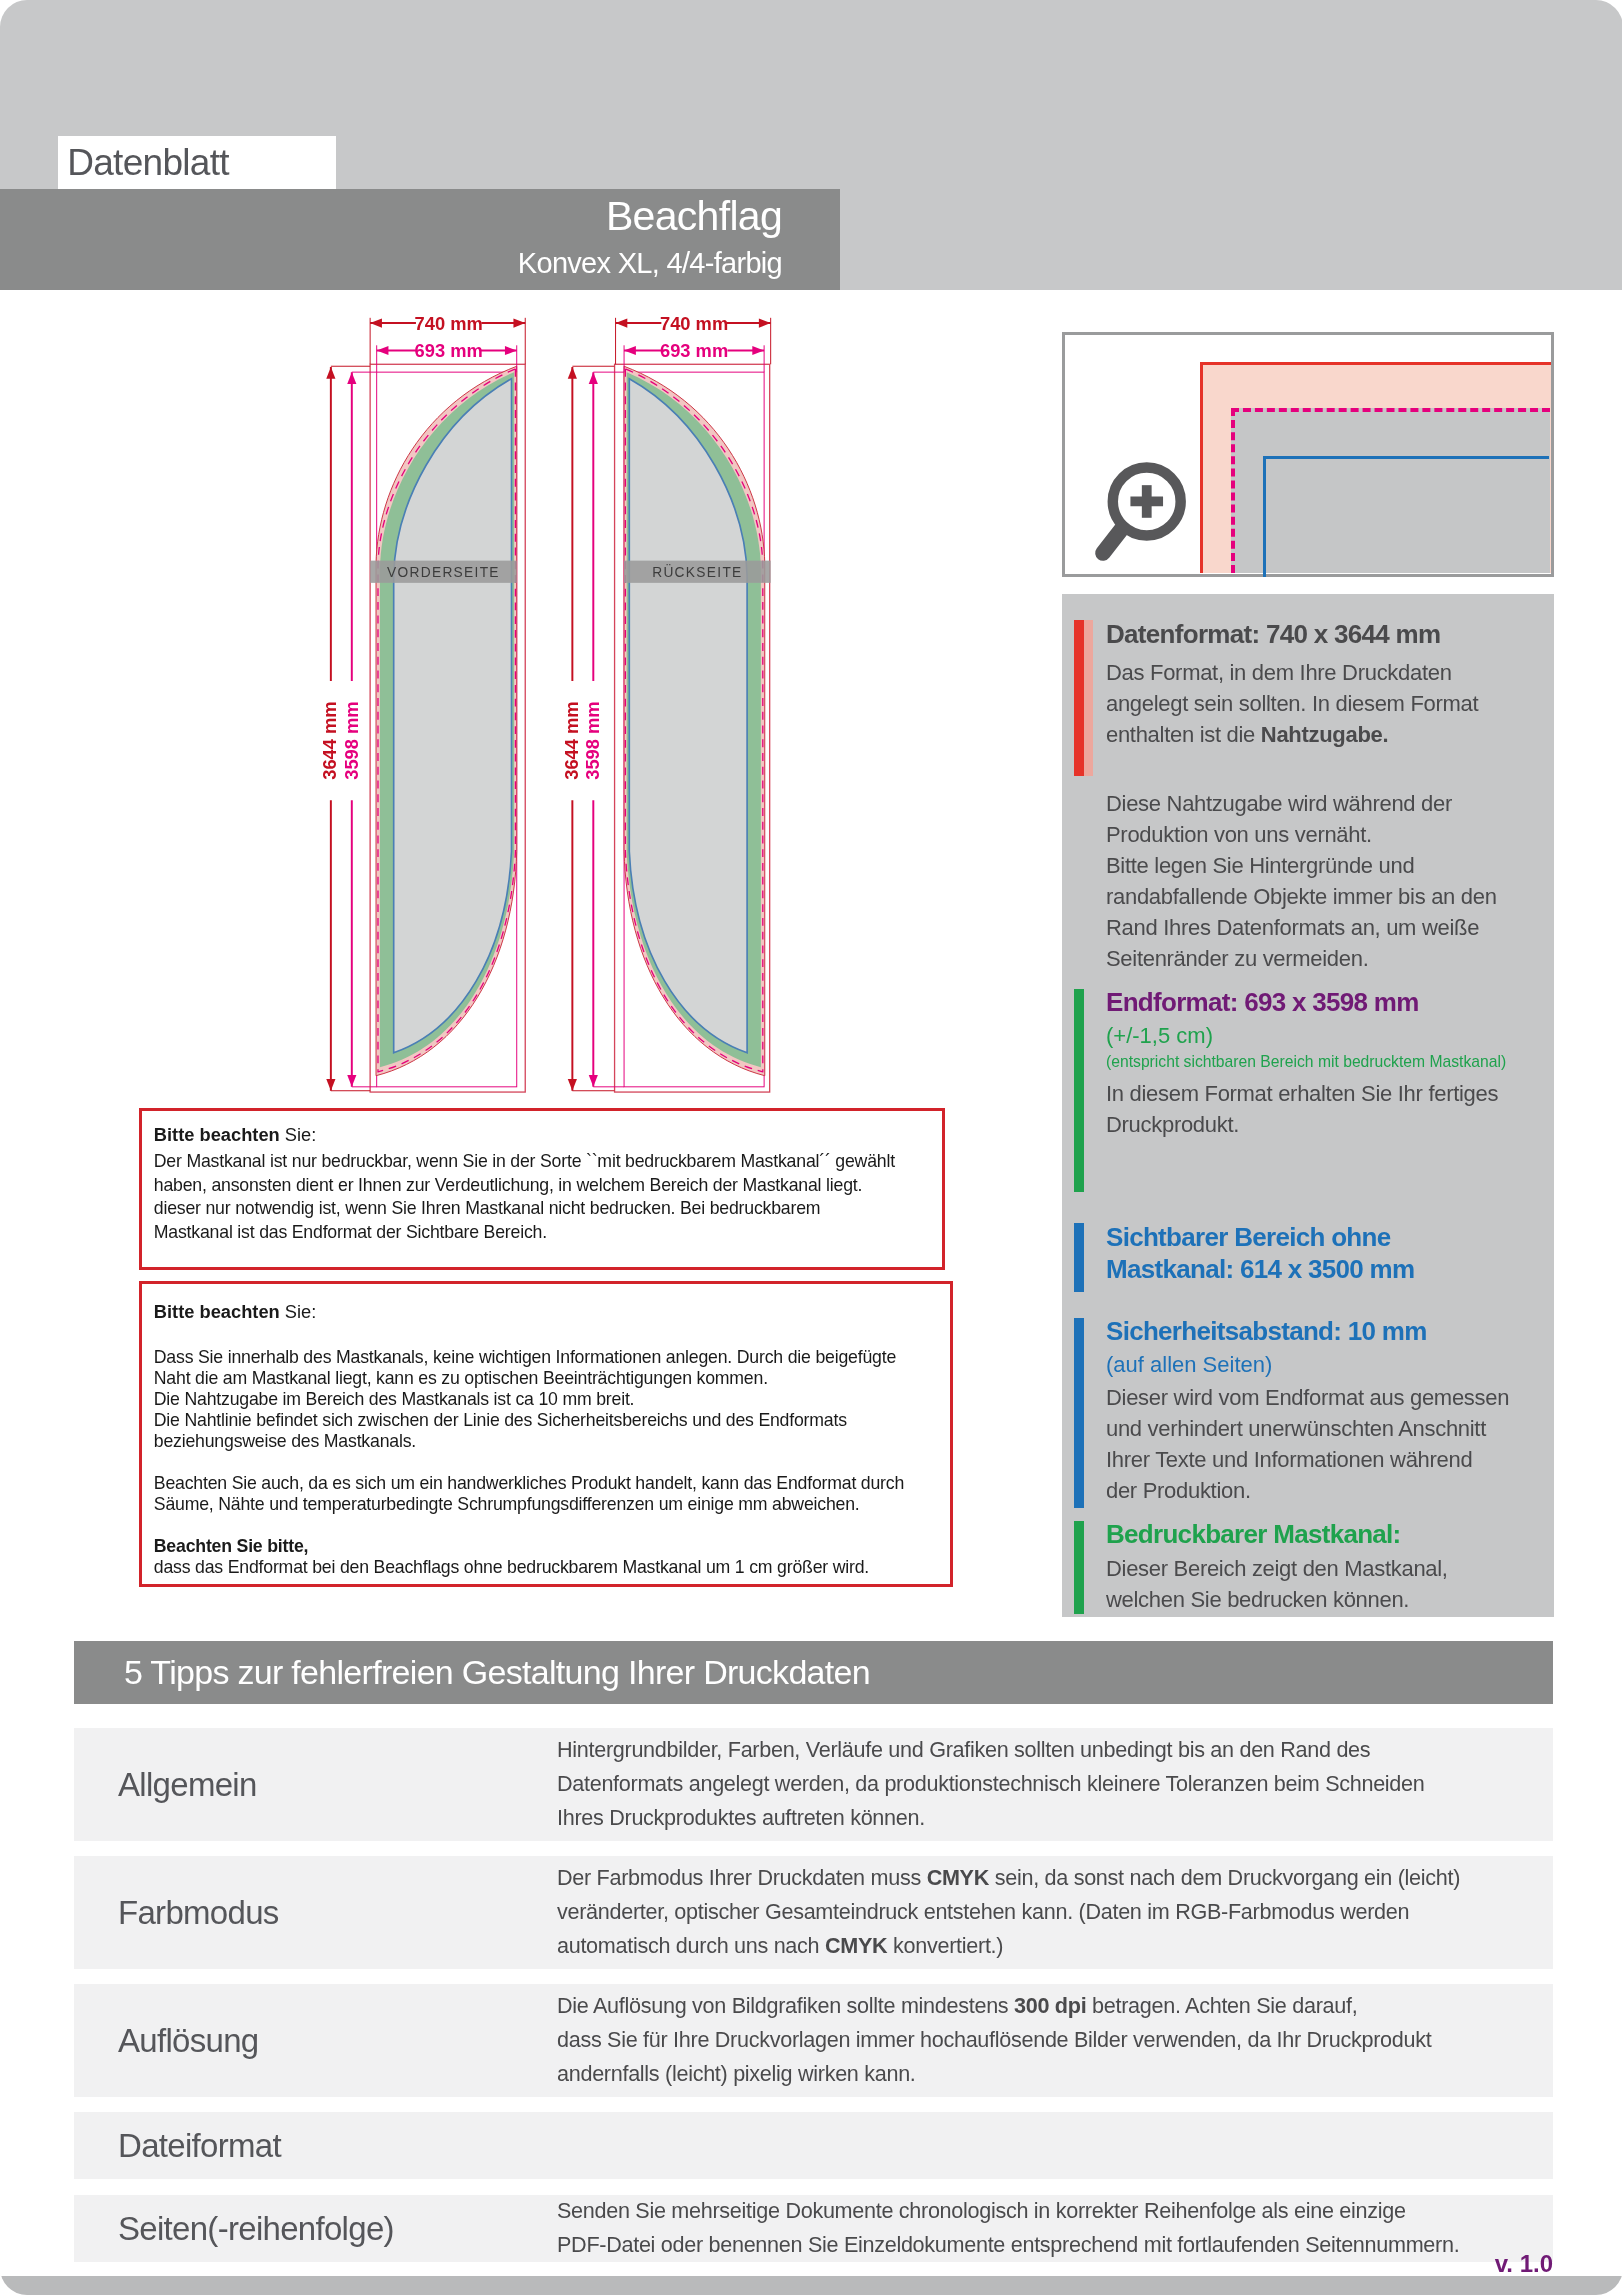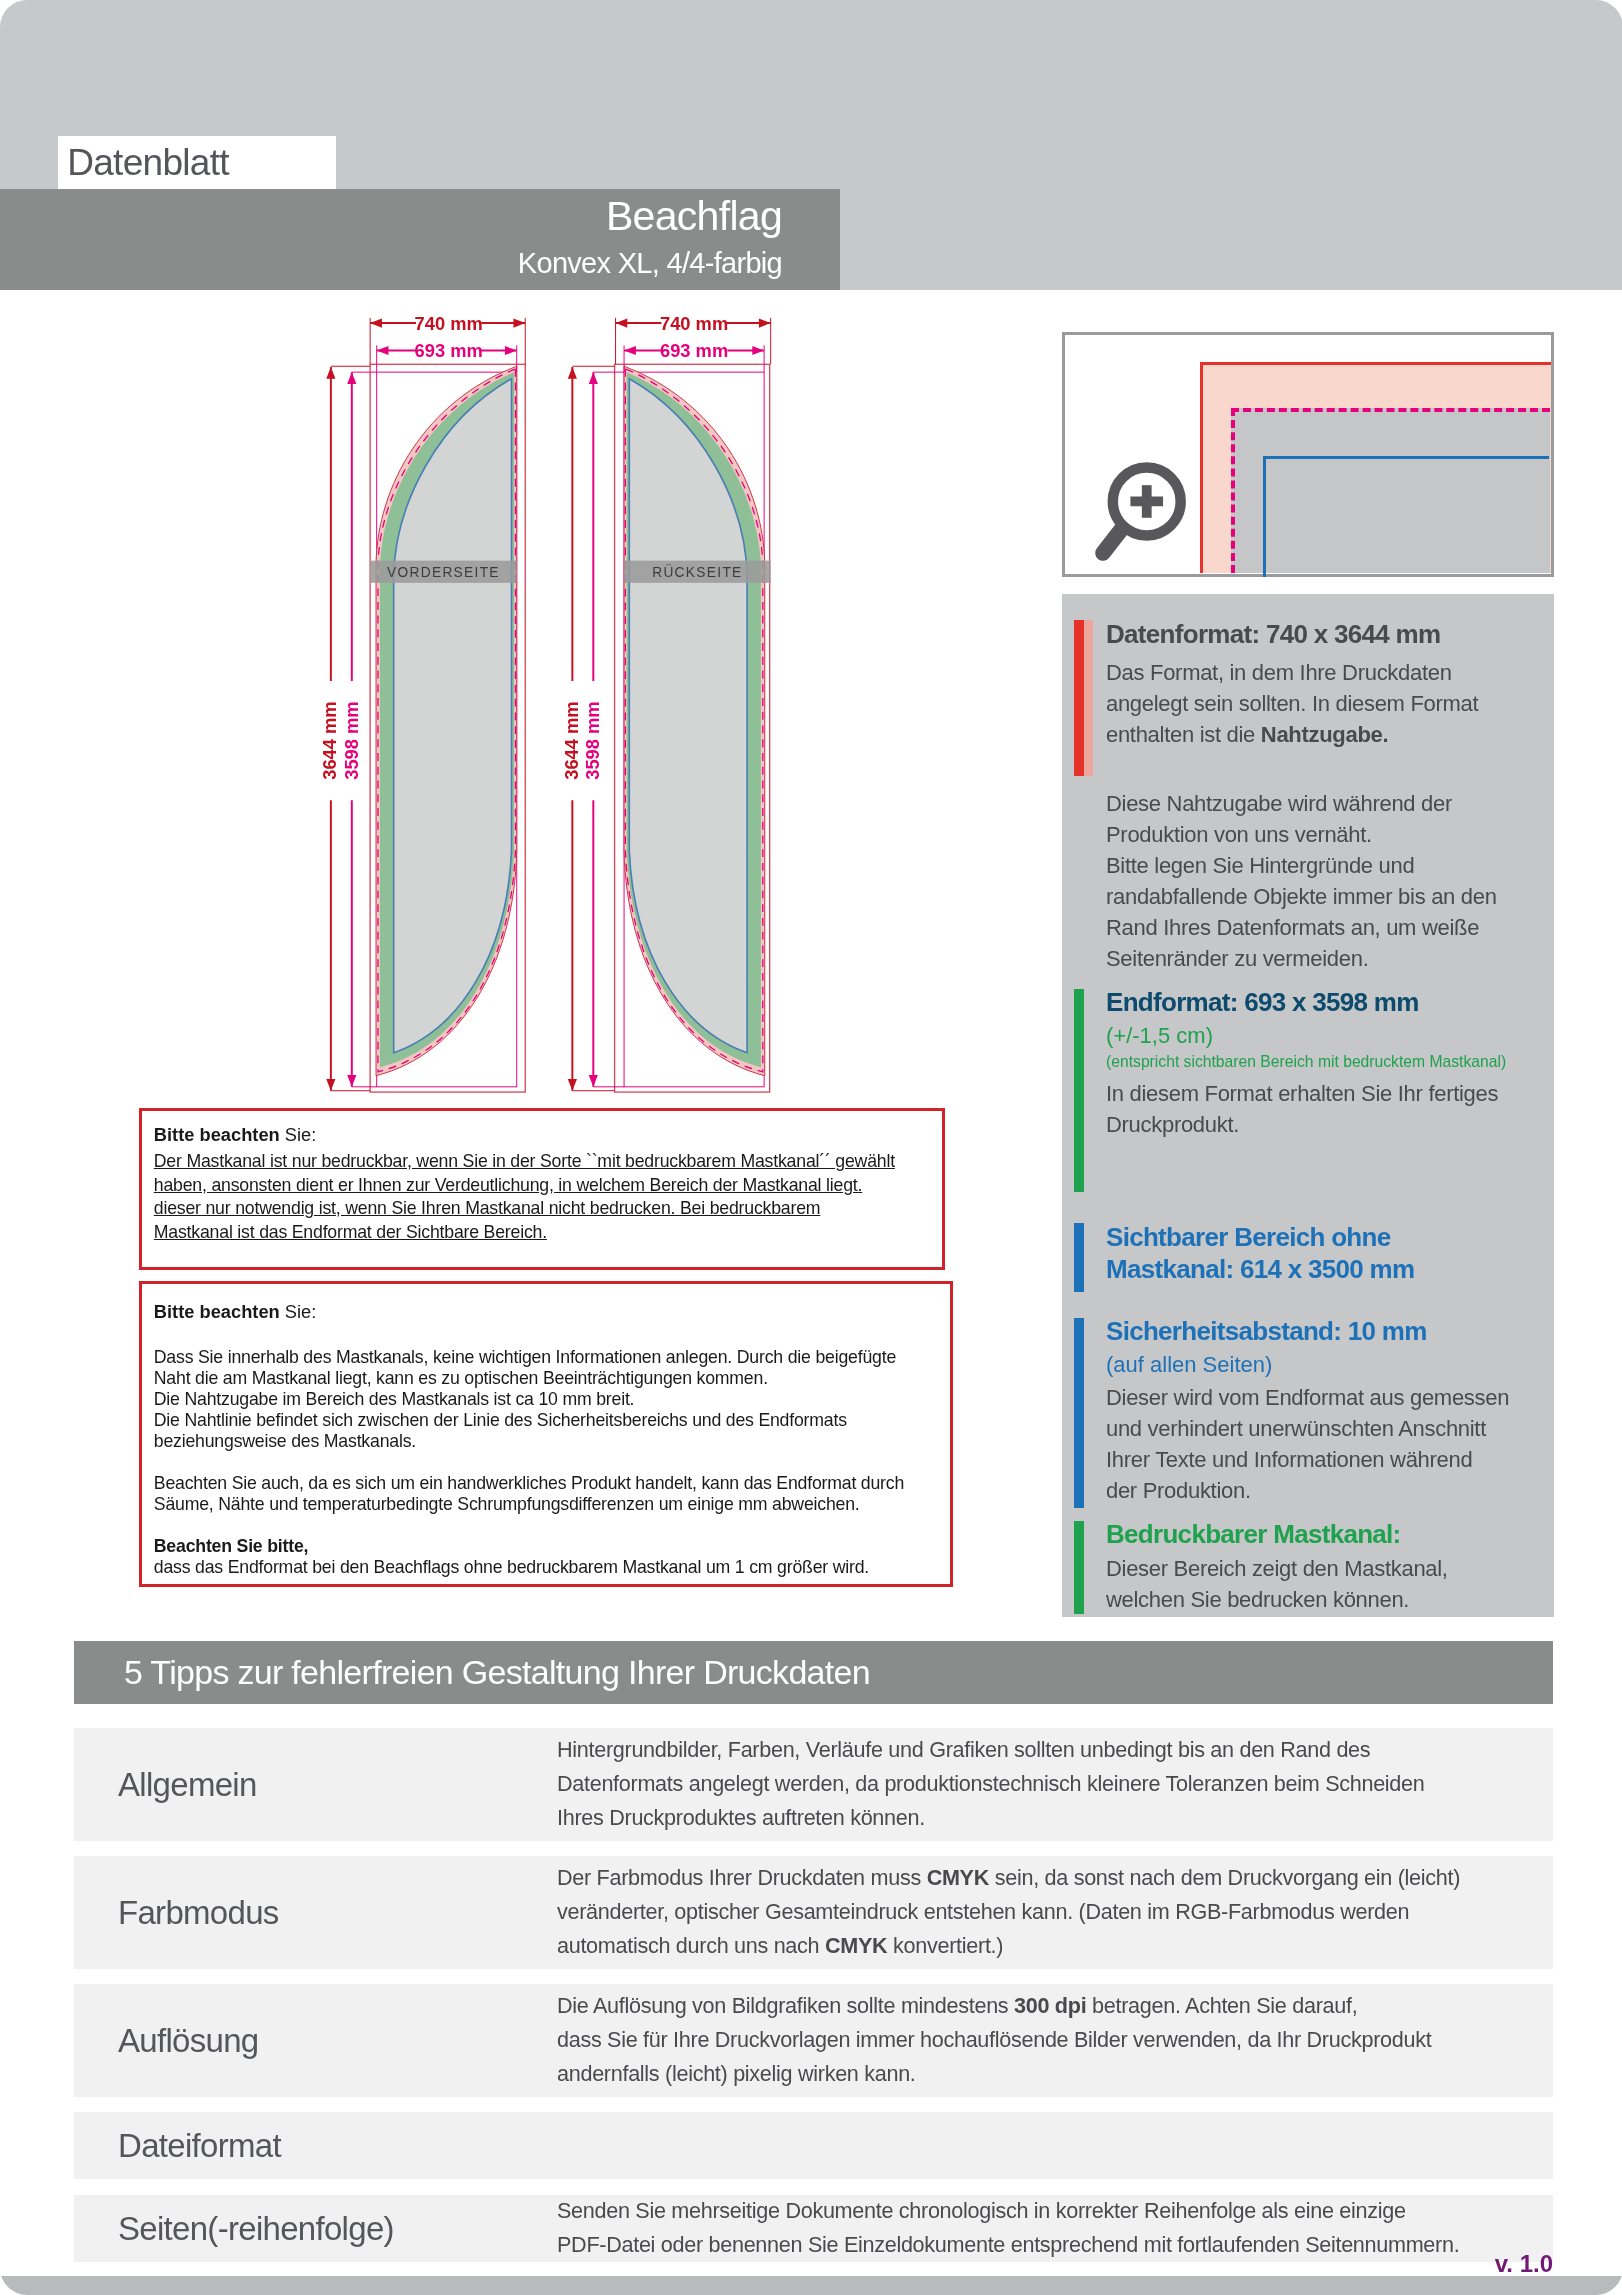--- a/index.html
+++ b/index.html
@@ -188,21 +188,21 @@
     <div class="blocklines" style="top:194px;">
         <div>Diese Nahtzugabe wird während der</div>
         <div>Produktion von uns vernäht.</div>
         <div>Bitte legen Sie Hintergründe und</div>
         <div>randabfallende Objekte immer bis an den</div>
         <div>Rand Ihres Datenformats an, um weiße</div>
         <div>Seitenränder zu vermeiden.</div>
       </div>
 
     <div class="bar" style="top:395px;height:203px;background:#1fa24d;"></div>
-    <div class="blocktitle" style="top:393px;color:#0c4a6e;">Endformat: 693 x 3598 mm</div>
+    <div class="blocktitle" style="top:393px;color:#701a75;">Endformat: 693 x 3598 mm</div>
     <div class="blocksub" style="top:429px;color:#1fa24d;">(+/-1,5 cm)</div>
     <div class="blocknote" style="top:459px;color:#1fa24d;">(entspricht sichtbaren Bereich mit bedrucktem Mastkanal)</div>
     <div class="blocklines" style="top:484px;">
         <div>In diesem Format erhalten Sie Ihr fertiges</div>
         <div>Druckprodukt.</div>
       </div>
 
     <div class="bar" style="top:629px;height:69px;background:#1d71b8;"></div>
     <div class="blocktitle" style="top:628px;color:#1d71b8;">Sichtbarer Bereich ohne</div>
     <div class="blocktitle" style="top:660px;color:#1d71b8;">Mastkanal: 614 x 3500 mm</div>
@@ -220,21 +220,21 @@
     <div class="bar" style="top:927px;height:93px;background:#1fa24d;"></div>
     <div class="blocktitle" style="top:925px;color:#1fa24d;">Bedruckbarer Mastkanal:</div>
     <div class="blocklines" style="top:959px;">
         <div>Dieser Bereich zeigt den Mastkanal,</div>
         <div>welchen Sie bedrucken können.</div>
       </div>
   </div>
 
   <div class="abs notebox" style="left:139px;top:1108px;width:806px;height:162px;">
     <div class="head" style="top:13px;"><b>Bitte beachten</b><span> Sie:</span></div>
-    <div class="notelines" style="top:39px;line-height:23.6px;text-decoration:underline;">
+    <div class="notelines" style="top:39px;line-height:23.6px;">
         <div>Der Mastkanal ist nur bedruckbar, wenn Sie in der Sorte ``mit bedruckbarem Mastkanal´´ gewählt</div>
         <div>haben, ansonsten dient er Ihnen zur Verdeutlichung, in welchem Bereich der Mastkanal liegt.</div>
         <div>dieser nur notwendig ist, wenn Sie Ihren Mastkanal nicht bedrucken. Bei bedruckbarem</div>
         <div>Mastkanal ist das Endformat der Sichtbare Bereich.</div>
       </div>
   </div>
   <div class="abs notebox" style="left:139px;top:1281px;width:814px;height:306px;">
     <div class="head" style="top:17px;"><b>Bitte beachten</b><span> Sie:</span></div>
     <div class="notelines" style="top:42px;line-height:21px;">
         <div>&nbsp;</div>

